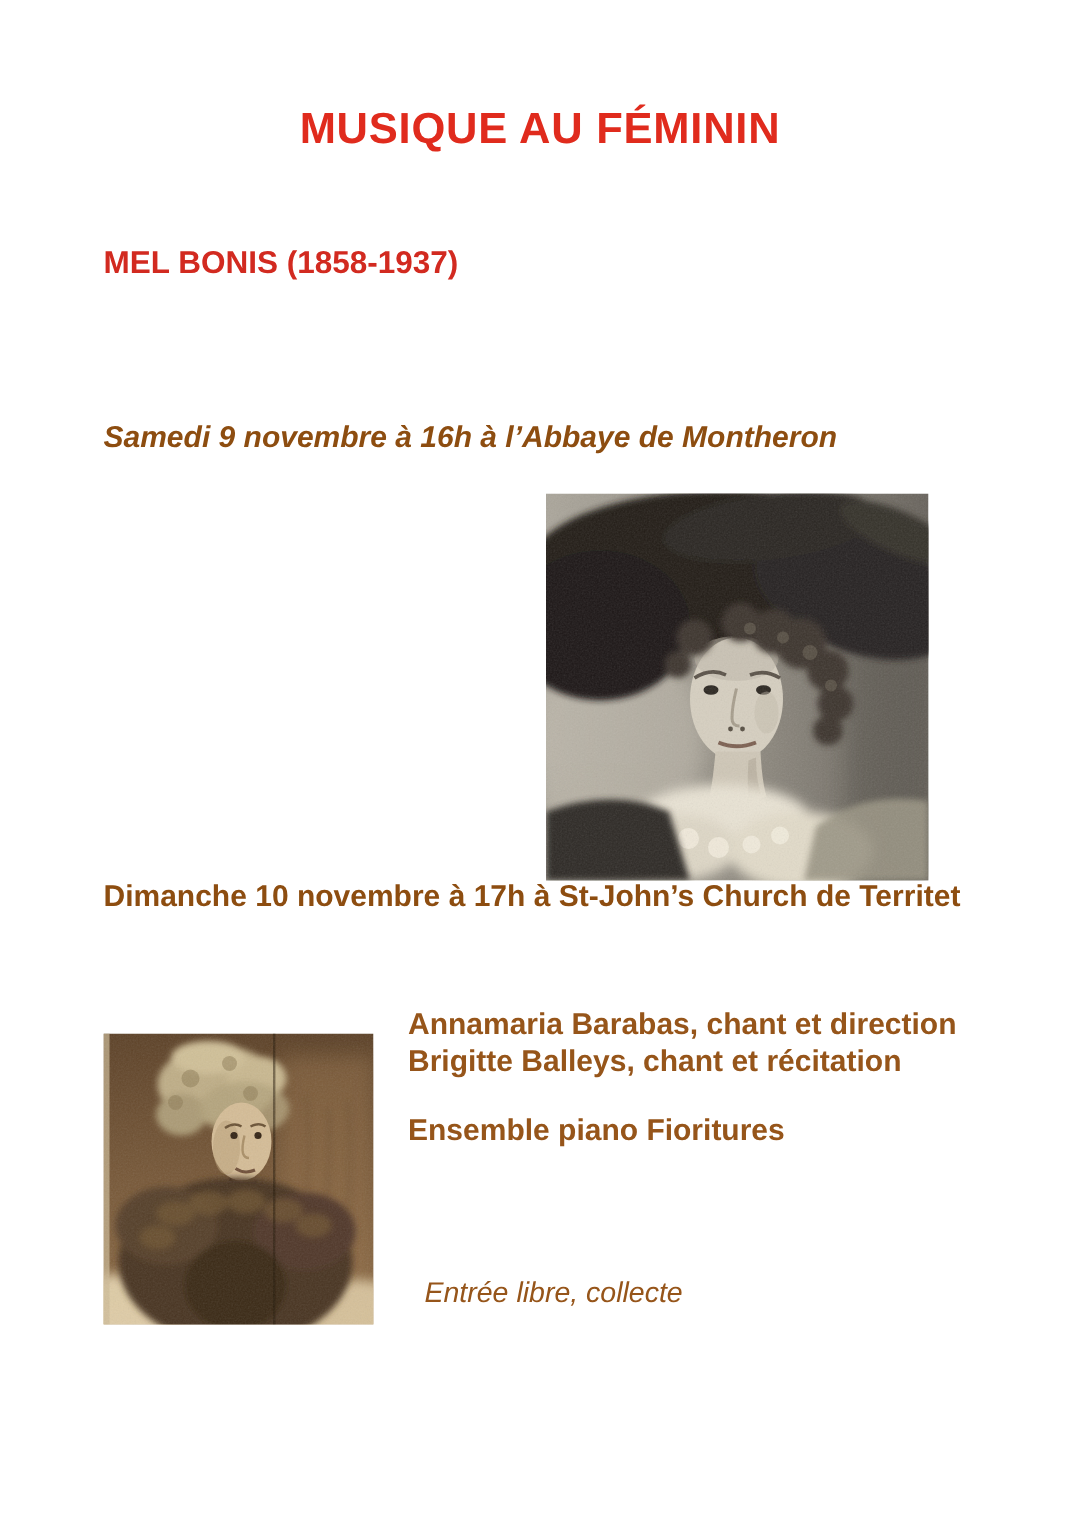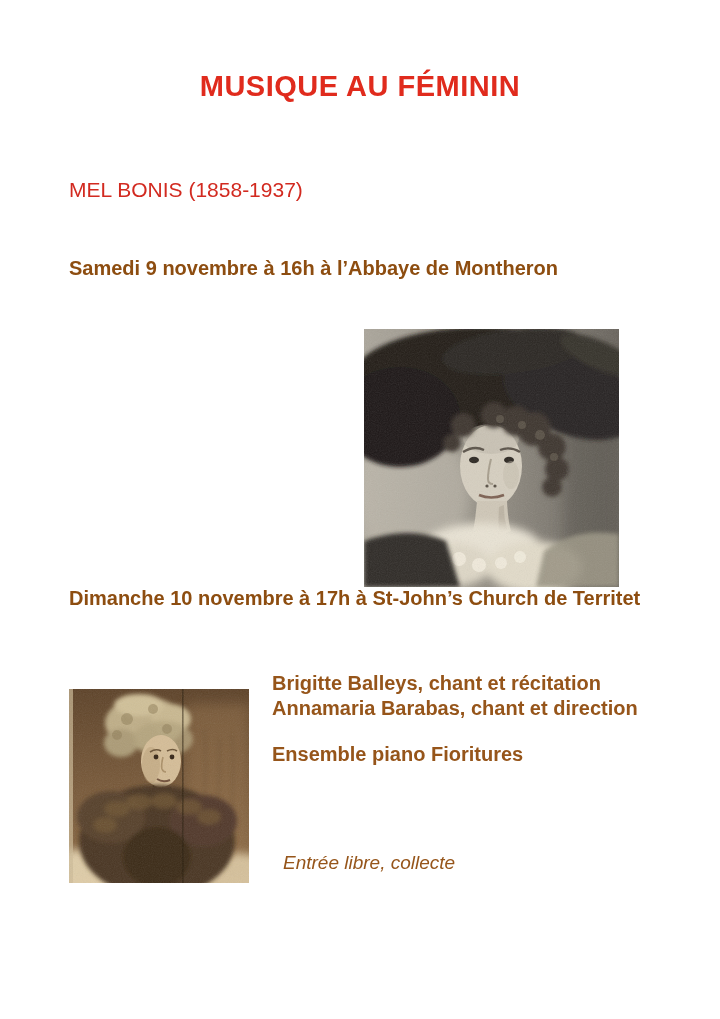--- a/index.html
+++ b/index.html
@@ -18,38 +18,38 @@
     width: 720px;
     text-align: center;
     font-size: 29px;
     line-height: 34px;
     font-weight: bold;
     letter-spacing: 0.5px;
     color: var(--red-title, #e02b1d);
   }
   .composers {
     position: absolute;
-    top: 178px;
+    top: 164px;
     left: 69px;
     font-size: 21px;
     line-height: 24px;
-    font-weight: normal;
+    font-weight: bold;
     color: var(--red-composer, #d22a20);
     white-space: nowrap;
   }
   .event-heading {
     position: absolute;
     left: 69px;
     font-size: 20px;
     line-height: 24px;
     font-weight: bold;
     color: var(--brown-heading, #8d4d10);
     white-space: nowrap;
   }
-  .event-heading.first { top: 256px; }
+  .event-heading.first { top: 280px; font-style: italic; }
   .event-heading.second { top: 586px; }
   .photo-top {
     position: absolute;
     left: 364px;
     top: 329px;
     width: 255px;
     height: 258px;
   }
   .photo-bottom {
     position: absolute;
@@ -242,20 +242,20 @@
         <ellipse cx="120" cy="118" rx="13" ry="8"></ellipse>
         <ellipse cx="140" cy="128" rx="12" ry="8"></ellipse>
         <ellipse cx="36" cy="136" rx="12" ry="8"></ellipse>
       </g>
       <rect x="113" y="0" width="1.6" height="194" fill="#241708" opacity="0.5"></rect>
       <rect width="180" height="194" filter="url(#p2grain)" opacity="0.13"></rect>
     </svg>
   </div>
 
   <div class="performers">
+    <div>Annamaria Barabas, chant et direction</div>
     <div>Brigitte Balleys, chant et récitation</div>
-    <div>Annamaria Barabas, chant et direction</div>
     <div class="ensemble">Ensemble piano Fioritures</div>
   </div>
 
   <div class="admission">Entrée libre, collecte</div>
 
 </div>
 
 </body></html>

